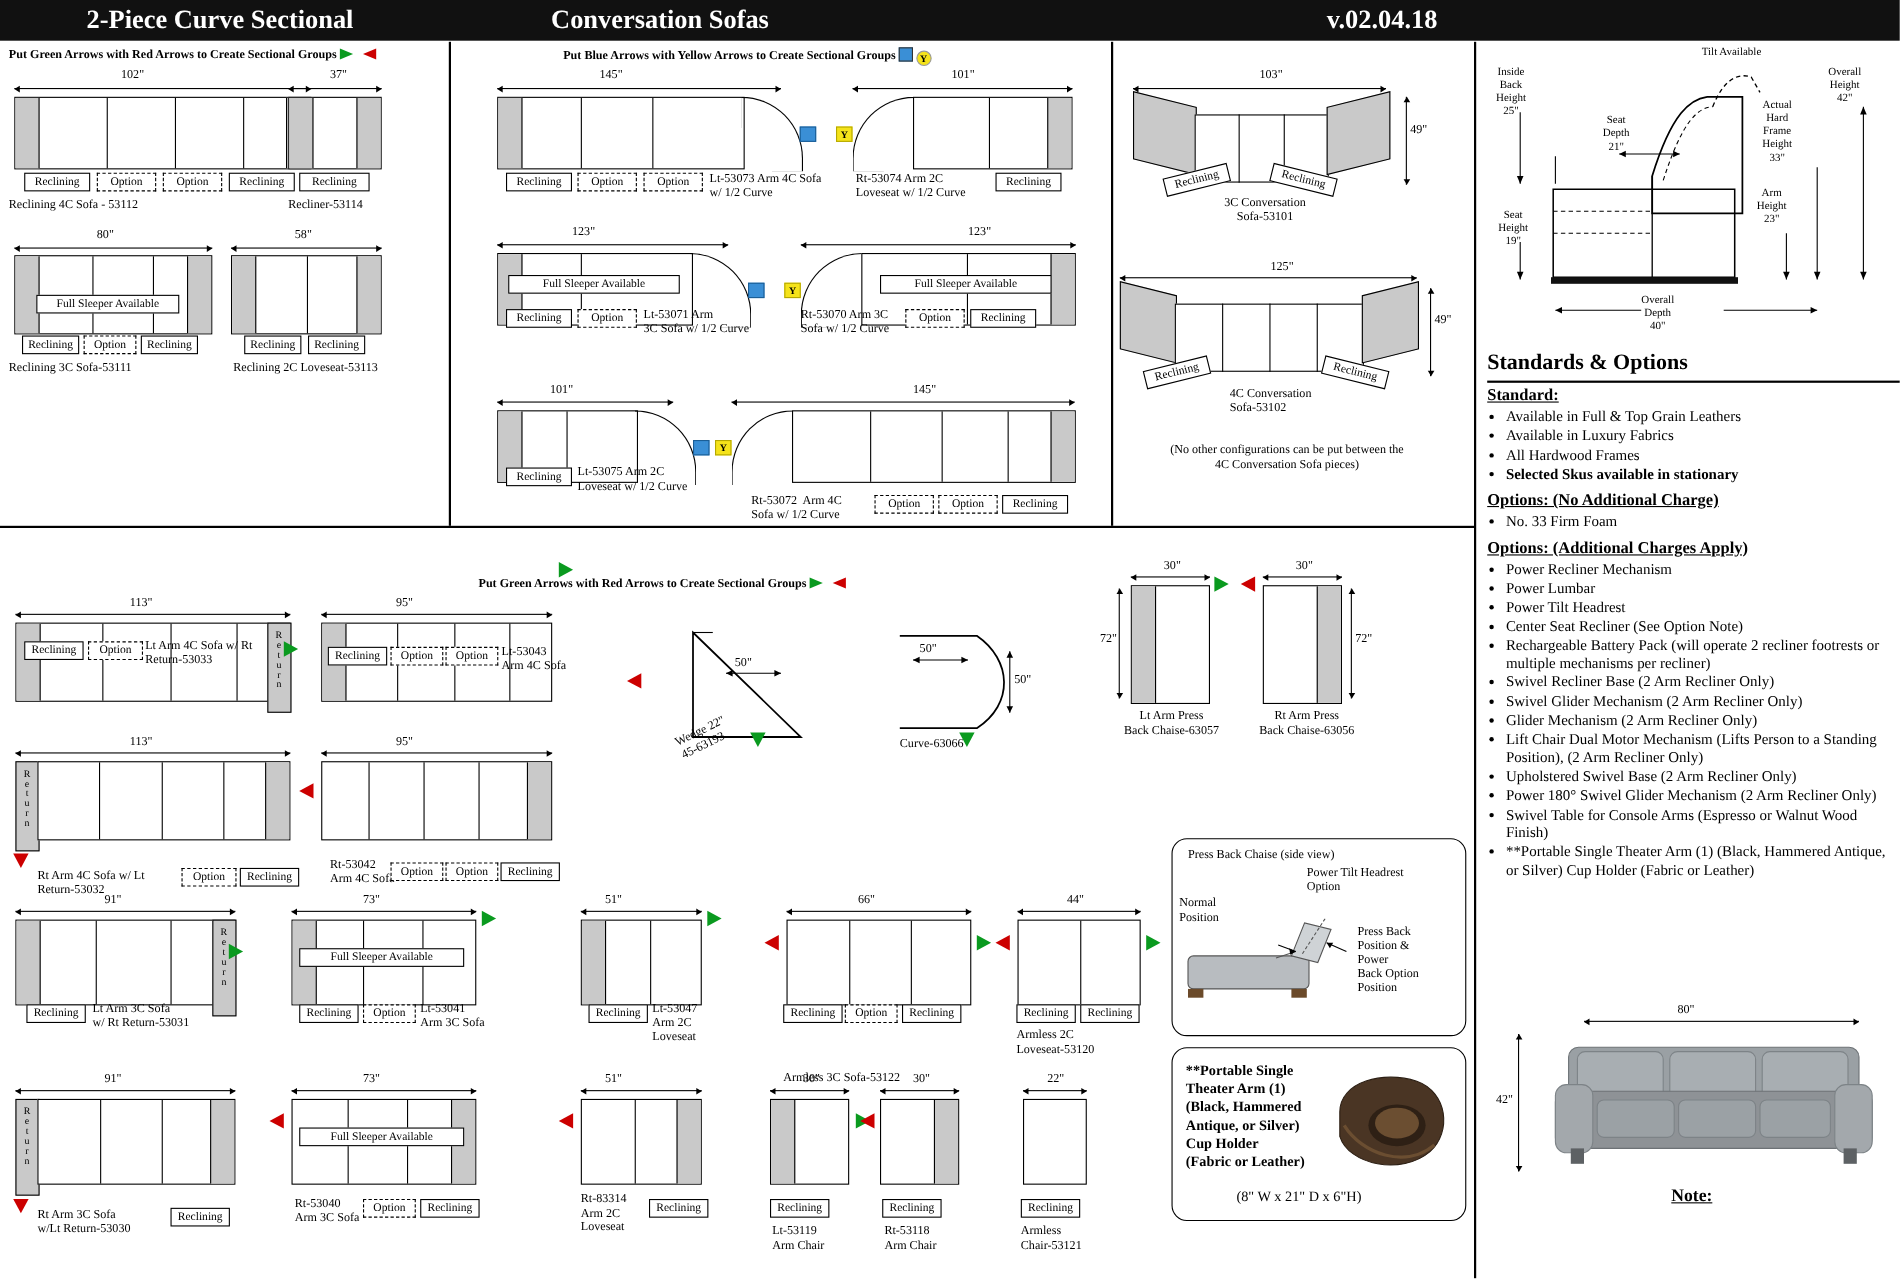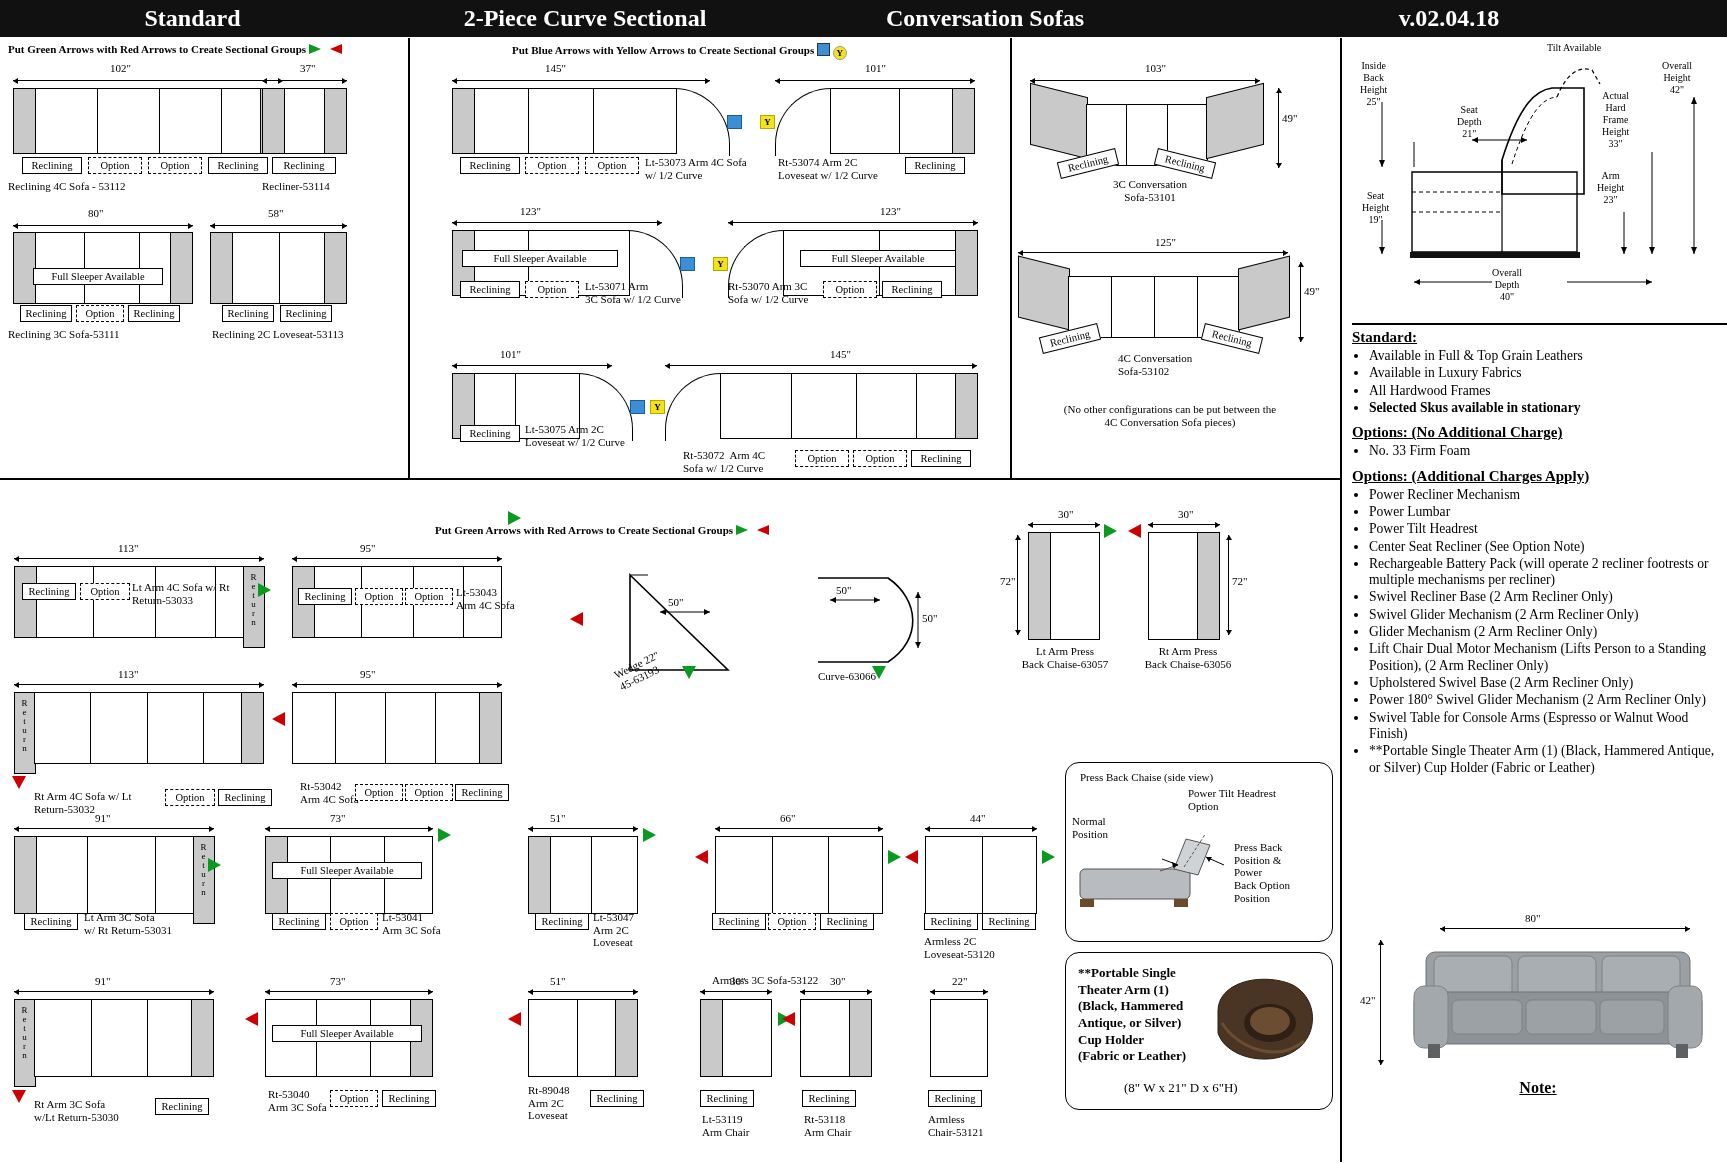--- a/index.html
+++ b/index.html
@@ -124,21 +124,20 @@
   
   .vert { writing-mode:vertical-rl; text-orientation:upright; font-size:9px; line-height:0.95;
           letter-spacing:-1px; }
 </style>
 </head>
 <body>
 
 <div class="page">
 
   <div class="topbar">
-    <div class="seg seg1">Standard</div>
     <div class="seg seg2">2-Piece Curve Sectional</div>
     <div class="seg seg3">Conversation Sofas</div>
     <div class="seg seg4">v.02.04.18</div>
   </div>
 
   <div class="vline" style="left:408px; top:38px; height:440px;"></div>
   <div class="vline" style="left:1010px; top:38px; height:440px;"></div>
   <div class="vline" style="left:1340px; top:38px; height:1124px;"></div>
   <div class="hline" style="left:0; top:478px; width:1340px;"></div>
 
@@ -386,20 +385,21 @@
       <line x1="272" y1="170" x2="272" y2="212" stroke="#000"></line>
       <polygon points="272,212 269,205 275,205" fill="#000"></polygon>
       <line x1="62" y1="240" x2="140" y2="240" stroke="#000"></line>
       <polygon points="62,240 68,237 68,243" fill="#000"></polygon>
       <line x1="215" y1="240" x2="300" y2="240" stroke="#000"></line>
       <polygon points="300,240 294,237 294,243" fill="#000"></polygon>
     </svg>
   </div>
 
   <div class="rc" style="top:318px;">
+    <h2>Standards &amp; Options</h2>
     <div class="hr"></div>
     <h3>Standard:</h3>
     <ul>
       <li>Available in Full &amp; Top Grain Leathers</li>
       <li>Available in Luxury Fabrics</li>
       <li>All Hardwood Frames</li>
       <li class="bold">Selected Skus available in stationary</li>
     </ul>
     <h3 style="margin-top:8px;">Options: (No Additional Charge)</h3>
     <ul>
@@ -706,21 +706,21 @@
   <div class="lbl dash" style="left:330px; top:1090px; width:48px;">Option</div>
   <div class="lbl" style="left:382px; top:1090px; width:54px;">Reclining</div>
 
   <div class="dim" style="left:550px; top:975px;">51"</div>
   <div class="dimline" style="left:528px; top:991px; width:110px;"></div>
   <div class="sofa" style="left:528px; top:999px; width:110px; height:78px;">
     <div class="arm r"></div>
     <div class="seatdiv" style="left:48px"></div>
   </div>
   <div class="redarrow" style="left:508px; top:1012px;"></div>
-  <div class="cap" style="left:528px; top:1084px; white-space:pre;">Rt-89048
+  <div class="cap" style="left:528px; top:1084px; white-space:pre;">Rt-83314
 Arm 2C
 Loveseat</div>
   <div class="lbl" style="left:590px; top:1090px; width:54px;">Reclining</div>
 
   <div class="dim" style="left:730px; top:975px;">30"</div>
   <div class="dimline" style="left:700px; top:991px; width:72px;"></div>
   <div class="sofa" style="left:700px; top:999px; width:72px; height:78px;">
     <div class="arm"></div>
   </div>
   <div class="grnarrow" style="left:778px; top:1012px;"></div>

